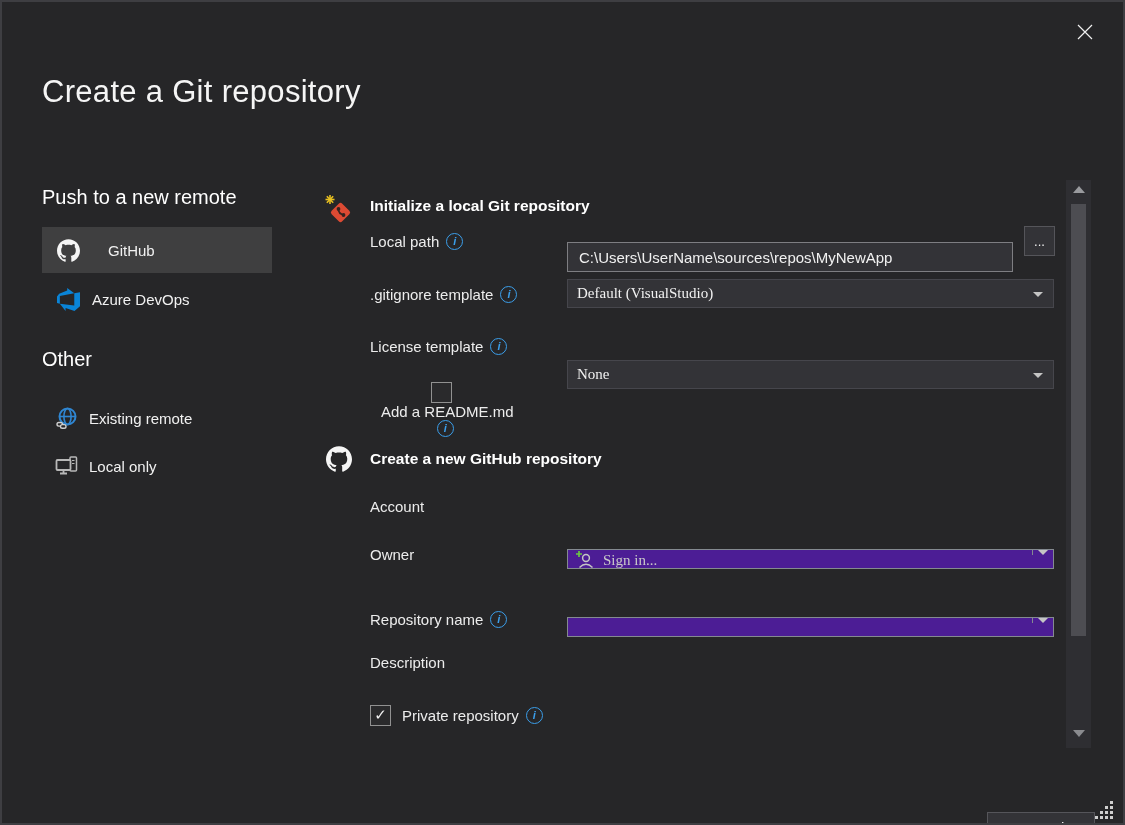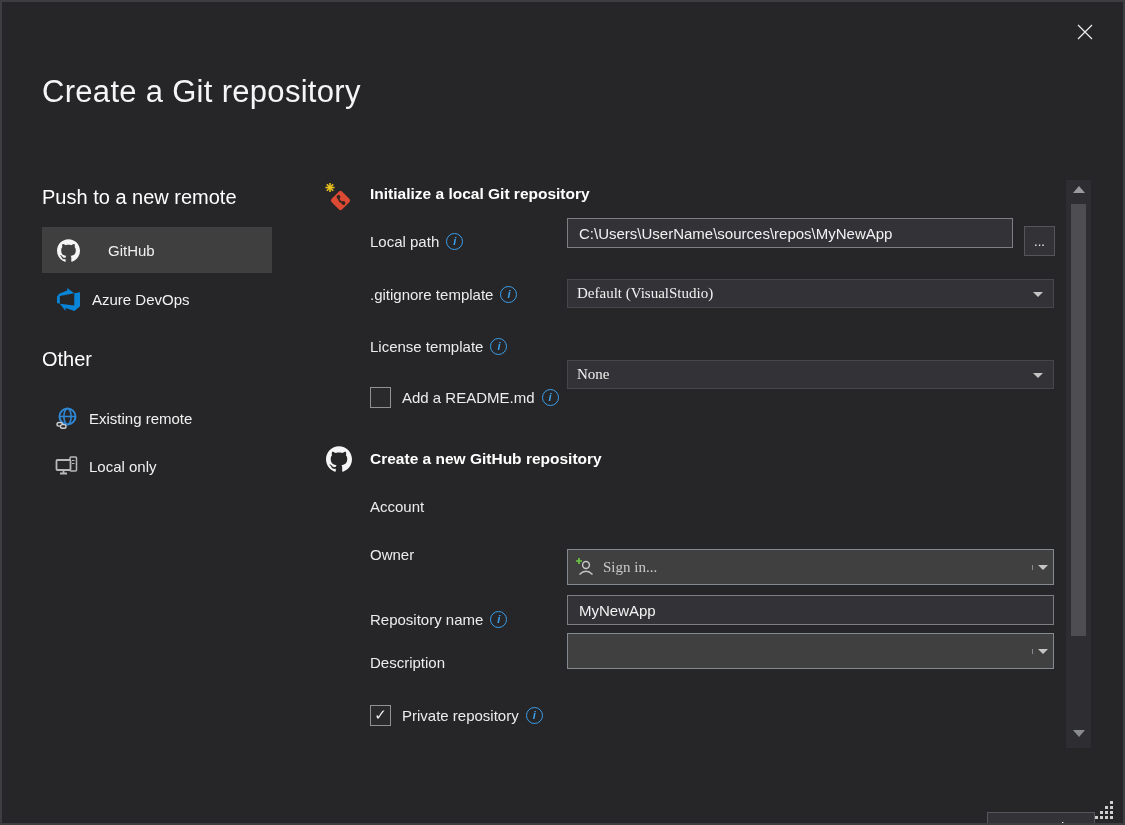--- a/index.html
+++ b/index.html
@@ -24,21 +24,21 @@
   .sec-header { position:absolute; left:0; display:flex; align-items:center; }
   .sec-title { position:absolute; left:46px; font-size:15.5px; font-weight:700; color:#ffffff; white-space:nowrap; }
   .row { position:absolute; left:46px; height:30px; display:flex; align-items:center; }
   .row-label { font-size:15px; color:#ececec; white-space:nowrap; }
   .info-icon { display:inline-block; width:17px; height:17px; margin-left:7px; border:1.5px solid #3b9eea; border-radius:50%; color:#3b9eea; font-size:11px; font-weight:700; text-align:center; line-height:14px; font-style:italic; flex:none; }
   .field { position:absolute; left:243px;font-family:Liberation Serif, serif; }
   .textbox { width:487px; height:30px; background:#333337; border:1px solid #7e7e82; color:#f1f1f1; font-size:15px; padding:0 11px; font-family:"Liberation Sans", sans-serif; outline:none; }
   .textbox::placeholder { color:#9b9b9b; }
   .dropdown { width:487px; height:29px; background:#333337; border:1px solid #46464c; display:flex; align-items:center; padding:0 9px; font-size:15px; color:#f1f1f1; cursor:pointer; position:relative; }
   .dd-arrow { position:absolute; right:10px; top:12px; width:0; height:0; border-left:5px solid transparent; border-right:5px solid transparent; border-top:5px solid #c5c5c5; }
-  .combo { width:487px; height:36px; background:#404040; border:1px solid #848a90; display:flex; align-items:center; position:relative; }
+  .combo { width:487px; height:20px; background:#4c1d95; border:1px solid #848a90; display:flex; align-items:flex-start; position:relative; }
   .combo-text { flex:1; display:flex; align-items:center; gap:8px; padding:0 7px; font-size:15px; color:#c9c9c9; }
   .combo-btn { width:21px; border-left:1px solid #848a90; display:flex; align-items:center; justify-content:center; cursor:pointer; }
   .combo-btn .dd-arrow { position:static; }
   .checkbox { width:21px; height:21px; background:#2a2a2c; border:1px solid #919191; display:inline-flex; align-items:center; justify-content:center; color:#f1f1f1; font-size:15px; cursor:pointer; flex:none; }
   .cb-label { margin-left:11px; font-size:15px; color:#ececec; white-space:nowrap; }
   
   #scrollbar { position:absolute; left:1064px; top:178px; width:25px; height:568px; background:#2e2e32; }
   .sb-arrow { position:absolute; left:0; width:25px; height:18px; display:flex; align-items:center; justify-content:center; cursor:pointer; }
   .tri-up { width:0; height:0; border-left:6px solid transparent; border-right:6px solid transparent; border-bottom:7px solid #999a9e; }
   .tri-down { width:0; height:0; border-left:6px solid transparent; border-right:6px solid transparent; border-top:7px solid #8a8b8f; }
@@ -112,21 +112,21 @@
           <rect x="1.5" y="6" width="14" height="10" rx="1" stroke="#b8b8b8" stroke-width="1.8" fill="#262628"></rect>
           <path d="M8.5 16 v3 M5 19.5 h7" stroke="#b8b8b8" stroke-width="1.8"></path>
         </svg>
       </span>
       <span>Local only</span>
     </div>
   </div>
 
   <div id="main">
 
-    <div class="sec-header" style="top:0;text-decoration:underline;">
+    <div class="sec-header" style="top:12px;text-decoration:underline;">
       <span class="icon-box" style="position:relative;">
         <svg width="32" height="32" viewBox="0 0 32 32">
           <rect x="9" y="11" width="15" height="15" rx="2.5" transform="rotate(-45 16.5 18.5)" fill="#dc4a33"></rect>
           <circle cx="14.5" cy="15" r="1.9" fill="#35231f"></circle>
           <circle cx="19.5" cy="21" r="1.9" fill="#35231f"></circle>
           <path d="M14.5 16.5 a 5.5 5.5 0 0 0 3.6 4" stroke="#35231f" stroke-width="1.6" fill="none"></path>
           <g stroke="#e8c020" stroke-width="1.6">
             <line x1="6" y1="1" x2="6" y2="10"></line>
             <line x1="1.5" y1="5.5" x2="10.5" y2="5.5"></line>
             <line x1="2.8" y1="2.3" x2="9.2" y2="8.7"></line>
@@ -134,42 +134,42 @@
           </g>
         </svg>
       </span>
       <span class="sec-title" style="top:3px;">Initialize a local Git repository</span>
     </div>
 
     <div class="row" style="top:44px;">
       <span class="row-label">Local path</span>
       <span class="info-icon">i</span>
     </div>
-    <input class="textbox field" style="top: 36px; width: 446px;" type="text" value="C:\Users\UserName\sources\repos\MyNewApp">
+    <input class="textbox field" style="top: 60px; width: 446px;" type="text" value="C:\Users\UserName\sources\repos\MyNewApp">
     <button class="footer-btn" style="top:44px; left:700px; width:31px; height:30px; position:absolute; font-size:13px;">...</button>
 
     <div class="row" style="top:97px;">
       <span class="row-label">.gitignore template</span>
       <span class="info-icon">i</span>
     </div>
     <div class="dropdown field" style="top:97px;">
       <span>Default (VisualStudio)</span>
       <span class="dd-arrow"></span>
     </div>
 
     <div class="row" style="top:149px;">
       <span class="row-label">License template</span>
       <span class="info-icon">i</span>
     </div>
     <div class="dropdown field" style="top:149px;">
       <span>None</span>
       <span class="dd-arrow"></span>
     </div>
 
-    <div class="row" style="top:200px;">
+    <div class="row" style="top:200px;flex-direction:column;">
       <span class="checkbox"></span>
       <span class="cb-label">Add a README.md</span>
       <span class="info-icon">i</span>
     </div>
 
     <div class="sec-header" style="top:264px;">
       <span class="icon-box" style="margin-left:2px;">
         <svg width="26" height="26" viewBox="0 0 24 24" fill="#f5f5f5">
             <path d="M12 .297c-6.63 0-12 5.373-12 12 0 5.303 3.438 9.8 8.205 11.385.6.113.82-.258.82-.577 0-.285-.01-1.04-.015-2.04-3.338.724-4.042-1.61-4.042-1.61C4.422 18.07 3.633 17.7 3.633 17.7c-1.087-.744.084-.729.084-.729 1.205.084 1.838 1.236 1.838 1.236 1.07 1.835 2.809 1.305 3.495.998.108-.776.417-1.305.76-1.605-2.665-.3-5.466-1.332-5.466-5.93 0-1.31.465-2.38 1.235-3.22-.135-.303-.54-1.523.105-3.176 0 0 1.005-.322 3.3 1.23.96-.267 1.98-.399 3-.405 1.02.006 2.04.138 3 .405 2.28-1.552 3.285-1.23 3.285-1.23.645 1.653.24 2.873.12 3.176.765.84 1.23 1.91 1.23 3.22 0 4.61-2.805 5.625-5.475 5.92.42.36.81 1.096.81 2.22 0 1.606-.015 2.896-.015 3.286 0 .315.21.69.825.57C20.565 22.092 24 17.592 24 12.297c0-6.627-5.373-12-12-12"></path>
           </svg>
@@ -205,21 +205,20 @@
       </span>
       <span class="combo-btn">
         <span class="dd-arrow"></span>
       </span>
     </div>
 
     <div class="row" style="top:413px;margin-top:9px;">
       <span class="row-label">Repository name</span>
       <span class="info-icon">i</span>
     </div>
-    <input class="textbox field" style="top: 413px;" type="text" value="MyNewApp">
 
     <div class="row" style="top:465px;">
       <span class="row-label">Description</span>
     </div>
 
     <div class="row" style="top:518px;">
       <span class="checkbox">✓</span>
       <span class="cb-label">Private repository</span>
       <span class="info-icon">i</span>
     </div>

